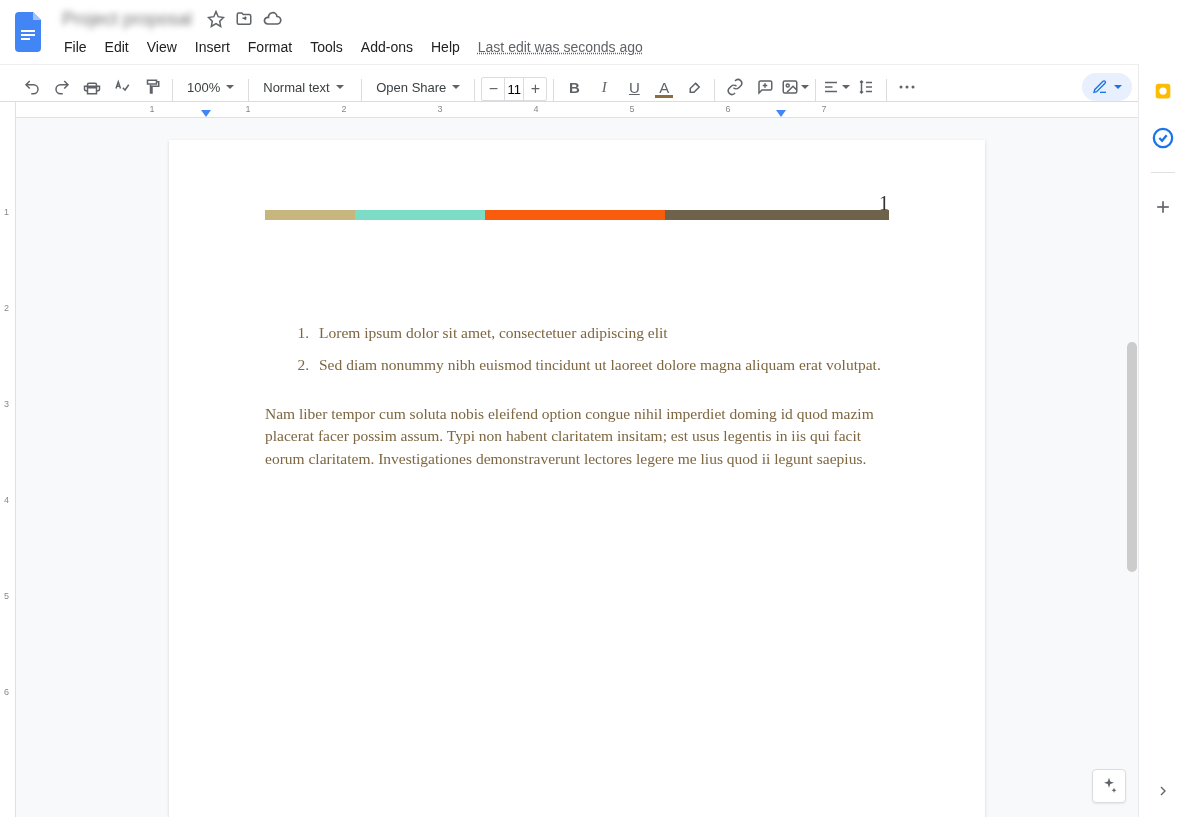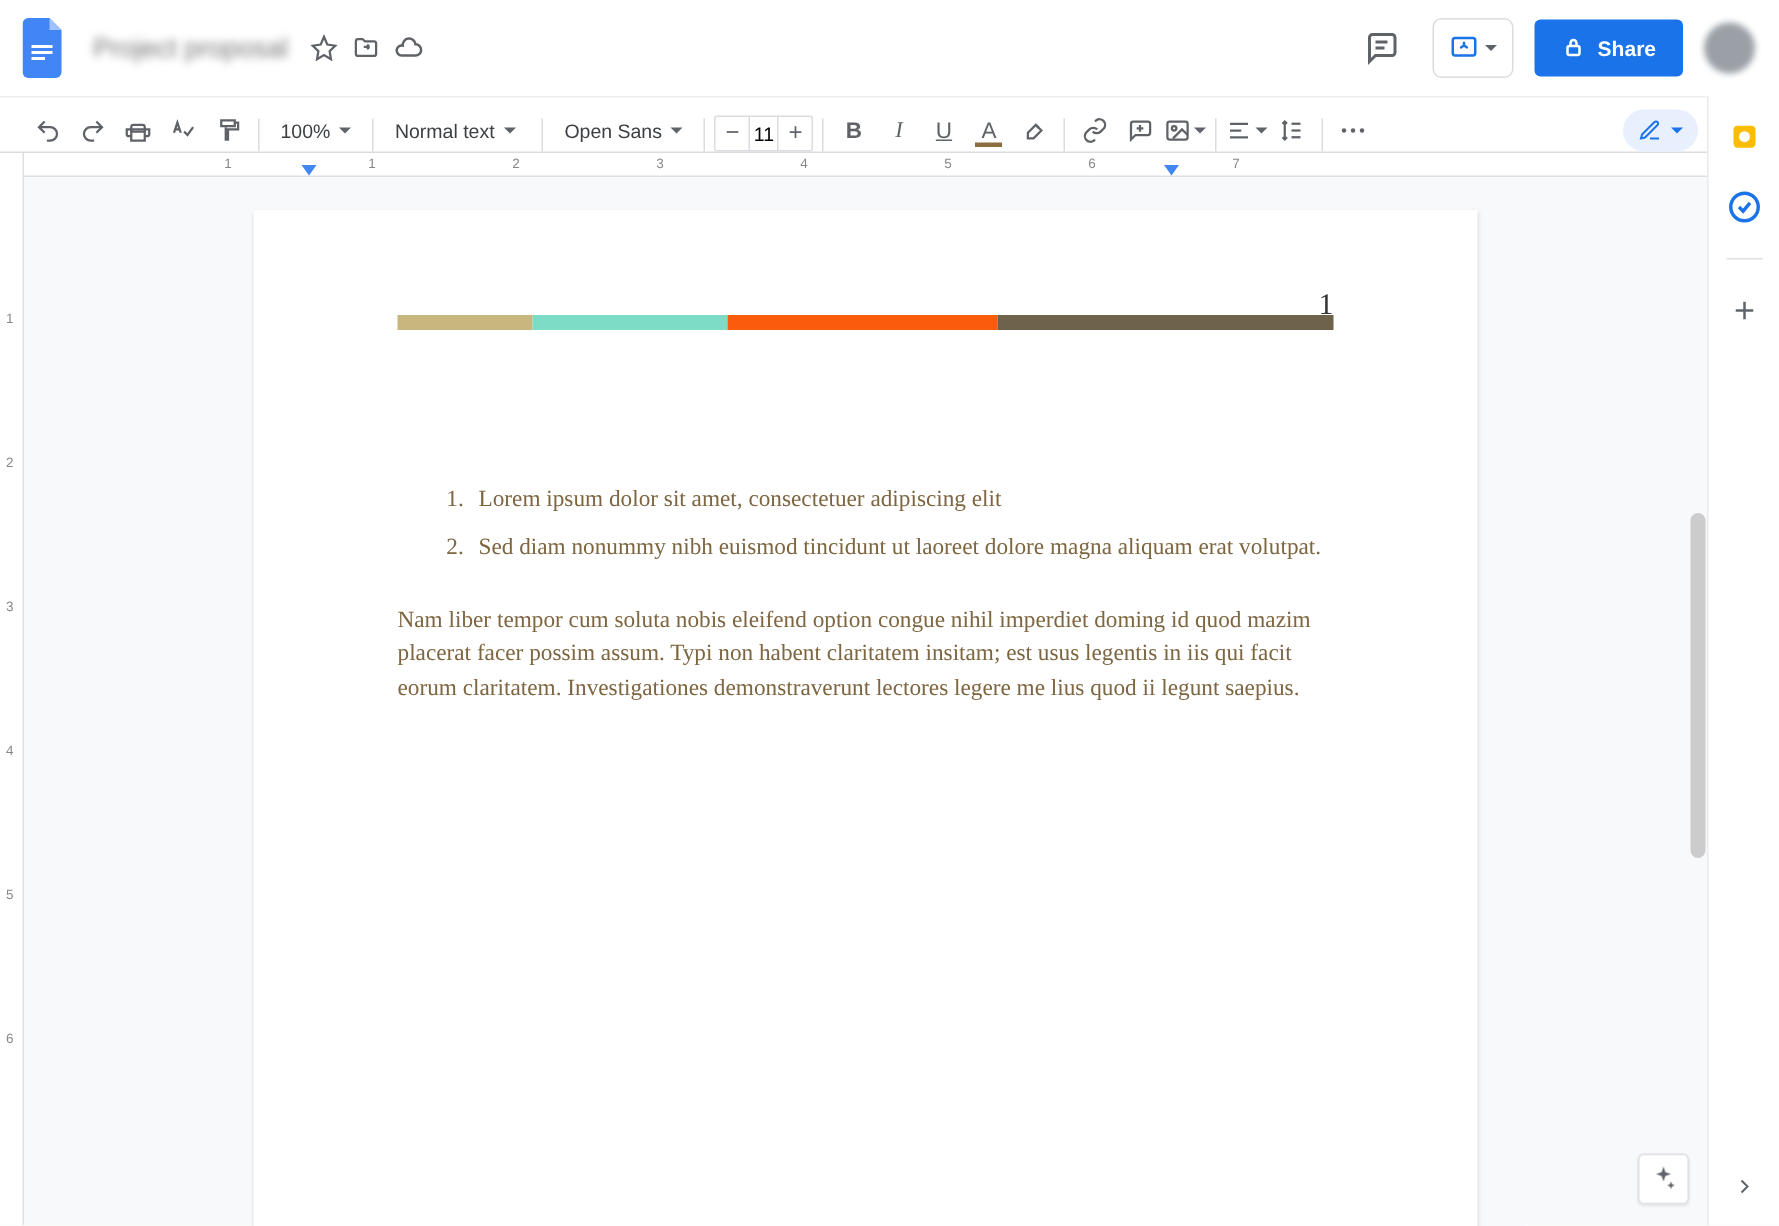--- a/index.html
+++ b/index.html
@@ -190,46 +190,33 @@
             <path d="M3 6a2 2 0 0 1 2-2h4l2 2h8a2 2 0 0 1 2 2v9a2 2 0 0 1-2 2H5a2 2 0 0 1-2-2z"></path>
             <path d="M10 11h5m0 0-2-2m2 2-2 2"></path>
           </svg>
       </span>
       <span class="title-icon">
         <svg width="20" height="20" viewBox="0 0 24 24" fill="none" stroke="#5f6368" stroke-width="2">
             <path d="M18 18H7a4 4 0 1 1 .8-7.9A5 5 0 0 1 18 9a4 4 0 0 1 0 9z"></path>
           </svg>
       </span>
     </div>
-  </div>
-
-  <div class="header-right">
-    <div class="hr-icon">
-      <svg width="24" height="24" viewBox="0 0 24 24" fill="none" stroke="#5f6368" stroke-width="2">
-          <path d="M21 15a2 2 0 0 1-2 2H8l-4 4V5a2 2 0 0 1 2-2h13a2 2 0 0 1 2 2z"></path>
-          <line x1="8" y1="8" x2="16" y2="8"></line>
-          <line x1="8" y1="12" x2="14" y2="12"></line>
-        </svg>
-    </div>
-    <div class="present-btn">
-      <svg width="20" height="20" viewBox="0 0 24 24" fill="none" stroke="#1a73e8" stroke-width="2">
-          <rect x="3" y="4" width="18" height="14" rx="2"></rect>
-          <path d="M12 10V7m0 3 3 2m-3-2-3 2"></path>
-        </svg>
-      <span class="caret" style="border-top-color:#5f6368;"></span>
-    </div>
-    <div class="share-btn">
-      <svg width="16" height="16" viewBox="0 0 24 24" fill="none" stroke="#fff" stroke-width="2.5">
-          <rect x="6" y="10" width="12" height="9" rx="2"></rect>
-          <path d="M9 10V7a3 3 0 1 1 6 0v3"></path>
-        </svg>
-      <span>Share</span>
-    </div>
-    <div class="avatar"></div>
-  </div>
+    <div class="menu-row">
+      <span class="menu-item">File</span>
+      <span class="menu-item">Edit</span>
+      <span class="menu-item">View</span>
+      <span class="menu-item">Insert</span>
+      <span class="menu-item">Format</span>
+      <span class="menu-item">Tools</span>
+      <span class="menu-item">Add-ons</span>
+      <span class="menu-item">Help</span>
+      <span class="last-edit">Last edit was seconds ago</span>
+    </div>
+  </div>
+
 </div>
 
 <div class="toolbar">
   <div class="t-btn">
       <svg width="18" height="18" viewBox="0 0 24 24" fill="none" stroke="#5f6368" stroke-width="2">
         <path d="M9 14 4 9l5-5"></path>
         <path d="M4 9h10a6 6 0 1 1 0 12h-3"></path>
       </svg>
     </div>
   <div class="t-btn">
@@ -265,21 +252,21 @@
   </div>
   <div class="t-sep"></div>
 
   <div class="t-dd" style="min-width:100px">
     <span>Normal text</span>
     <span class="caret"></span>
   </div>
   <div class="t-sep"></div>
 
   <div class="t-dd" style="min-width:90px">
-    <span>Open Sans</span>
+    <span>Open Share</span>
     <span class="caret"></span>
   </div>
   <div class="t-sep"></div>
 
   <div class="font-size-box">
     <div class="fs-btn">−</div>
     <input class="fs-input" value="11" style="">
     <div class="fs-btn">+</div>
   </div>
   <div class="t-sep"></div>

